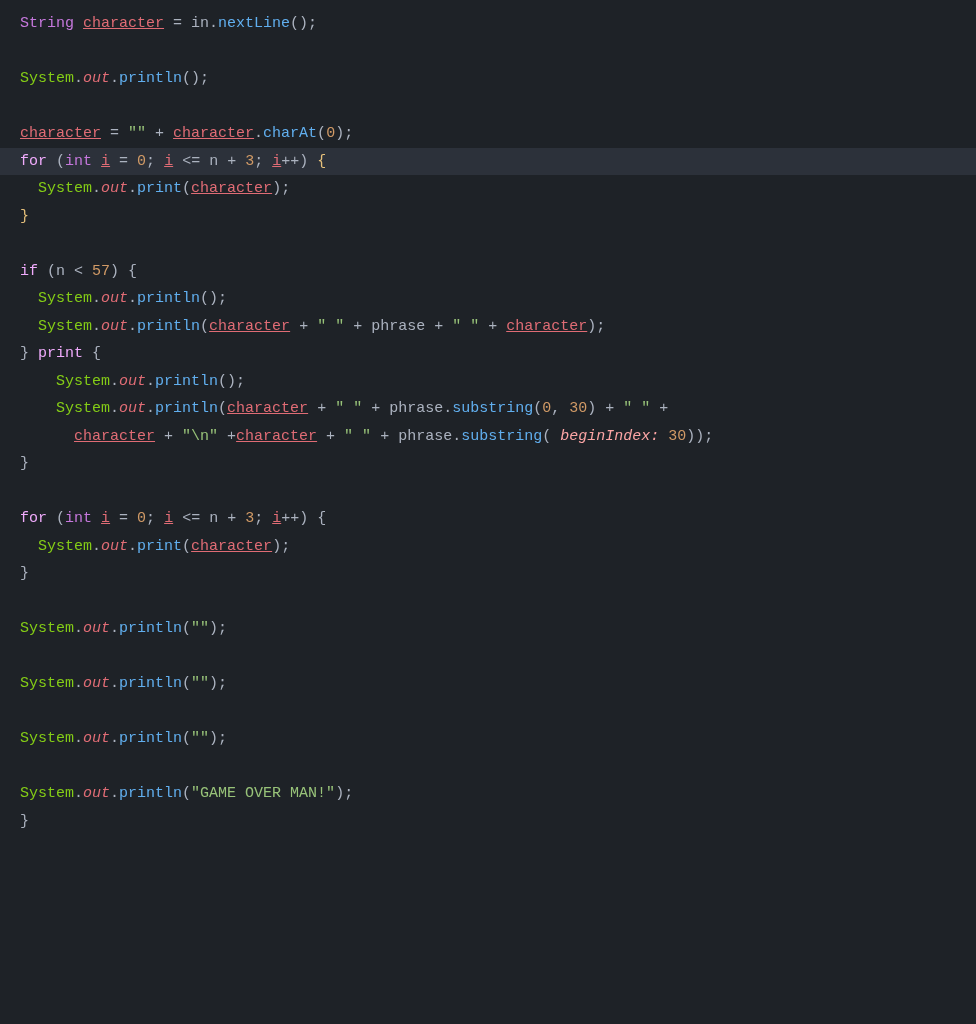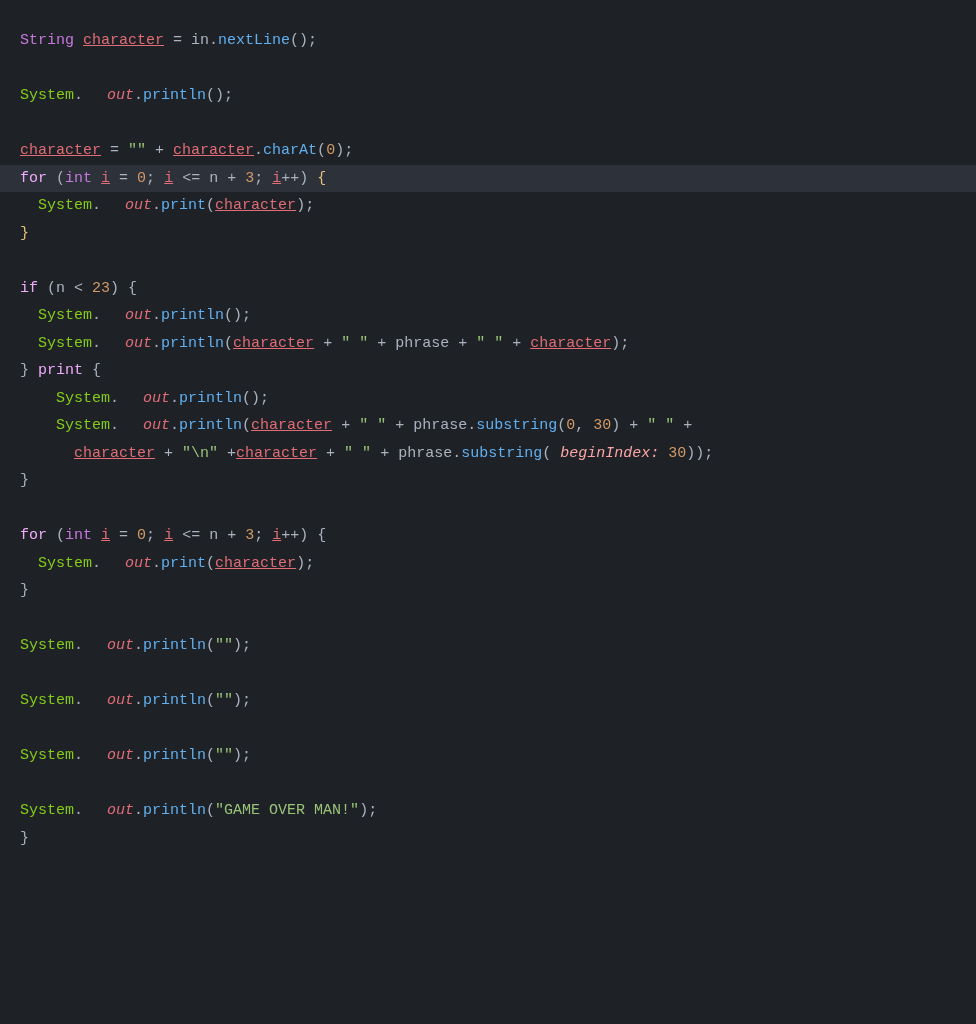--- a/index.html
+++ b/index.html
@@ -13,41 +13,41 @@
       font-family: 'Courier New', Courier, monospace;
       font-size: 15px;
       line-height: 1.7;
       color: #abb2bf;
       width: 976px;
       min-height: 1024px;
       overflow-x: hidden;
     }
 
     .code-container {
-      padding: 27px 0;
+      padding: 10px 0;
       width: 100%;
     }
 
     .code-line {
       display: block;
       padding: 1px 20px;
       white-space: pre;
       min-height: 1.7em;
     }
 
     .code-line.highlighted {
       background-color: #2c313a;
     }
 
     
     .kw { color: #c678dd; } 
     .kw-flow { color: #f0abfc; } 
     .method { color: #61afef; } 
     .var-underline { color: #e06c75; text-decoration: underline; }
-    .out { color: #e06c75; font-style: italic; margin-left: 24px; } 
+    .out { color: #e06c75; font-style: italic; } 
     .str { color: #98c379; } 
     .num { color: #d19a66; } 
     .system { color: #84cc16; }
     .hint { color: #fca5a5; font-style: italic; }
     .brace-yellow { color: #e5c07b; } 
     .plain { color: #abb2bf; }
   </style>
 </head>
 <body>
 
@@ -65,21 +65,21 @@
 
 
   <span class="code-line highlighted"><span class="kw-flow">for</span><span class="plain"> (</span><span class="kw">int</span><span class="plain"> </span><span class="var-underline">i</span><span class="plain"> = </span><span class="num">0</span><span class="plain">; </span><span class="var-underline">i</span><span class="plain"> &lt;= n + </span><span class="num">3</span><span class="plain">; </span><span class="var-underline">i</span><span class="plain">++) </span><span class="brace-yellow">{</span></span>
 
   <span class="code-line"><span class="plain">  </span><span class="system">System</span><span class="plain">.</span><span class="out">out</span><span class="plain">.</span><span class="method">print</span><span class="plain">(</span><span class="var-underline">character</span><span class="plain">);</span></span>
 
   <span class="code-line"><span class="brace-yellow">}</span></span>
 
   <span class="code-line"> </span>
 
-  <span class="code-line"><span class="kw-flow">if</span><span class="plain"> (n &lt; </span><span class="num">23</span><span class="plain">) {</span></span>
+  <span class="code-line"><span class="kw-flow">if</span><span class="plain"> (n &lt; </span><span class="num">57</span><span class="plain">) {</span></span>
 
   <span class="code-line"><span class="plain">  </span><span class="system">System</span><span class="plain">.</span><span class="out">out</span><span class="plain">.</span><span class="method">println</span><span class="plain">();</span></span>
 
   <span class="code-line"><span class="plain">  </span><span class="system">System</span><span class="plain">.</span><span class="out">out</span><span class="plain">.</span><span class="method">println</span><span class="plain">(</span><span class="var-underline">character</span><span class="plain"> + </span><span class="str">" "</span><span class="plain"> + phrase + </span><span class="str">" "</span><span class="plain"> + </span><span class="var-underline">character</span><span class="plain">);</span></span>
 
   <span class="code-line"><span class="plain">} </span><span class="kw-flow">print</span><span class="plain"> {</span></span>
 
   <span class="code-line"><span class="plain">    </span><span class="system">System</span><span class="plain">.</span><span class="out">out</span><span class="plain">.</span><span class="method">println</span><span class="plain">();</span></span>
 
   <span class="code-line"><span class="plain">    </span><span class="system">System</span><span class="plain">.</span><span class="out">out</span><span class="plain">.</span><span class="method">println</span><span class="plain">(</span><span class="var-underline">character</span><span class="plain"> + </span><span class="str">" "</span><span class="plain"> + phrase.</span><span class="method">substring</span><span class="plain">(</span><span class="num">0</span><span class="plain">, </span><span class="num">30</span><span class="plain">) + </span><span class="str">" "</span><span class="plain"> +</span></span>

